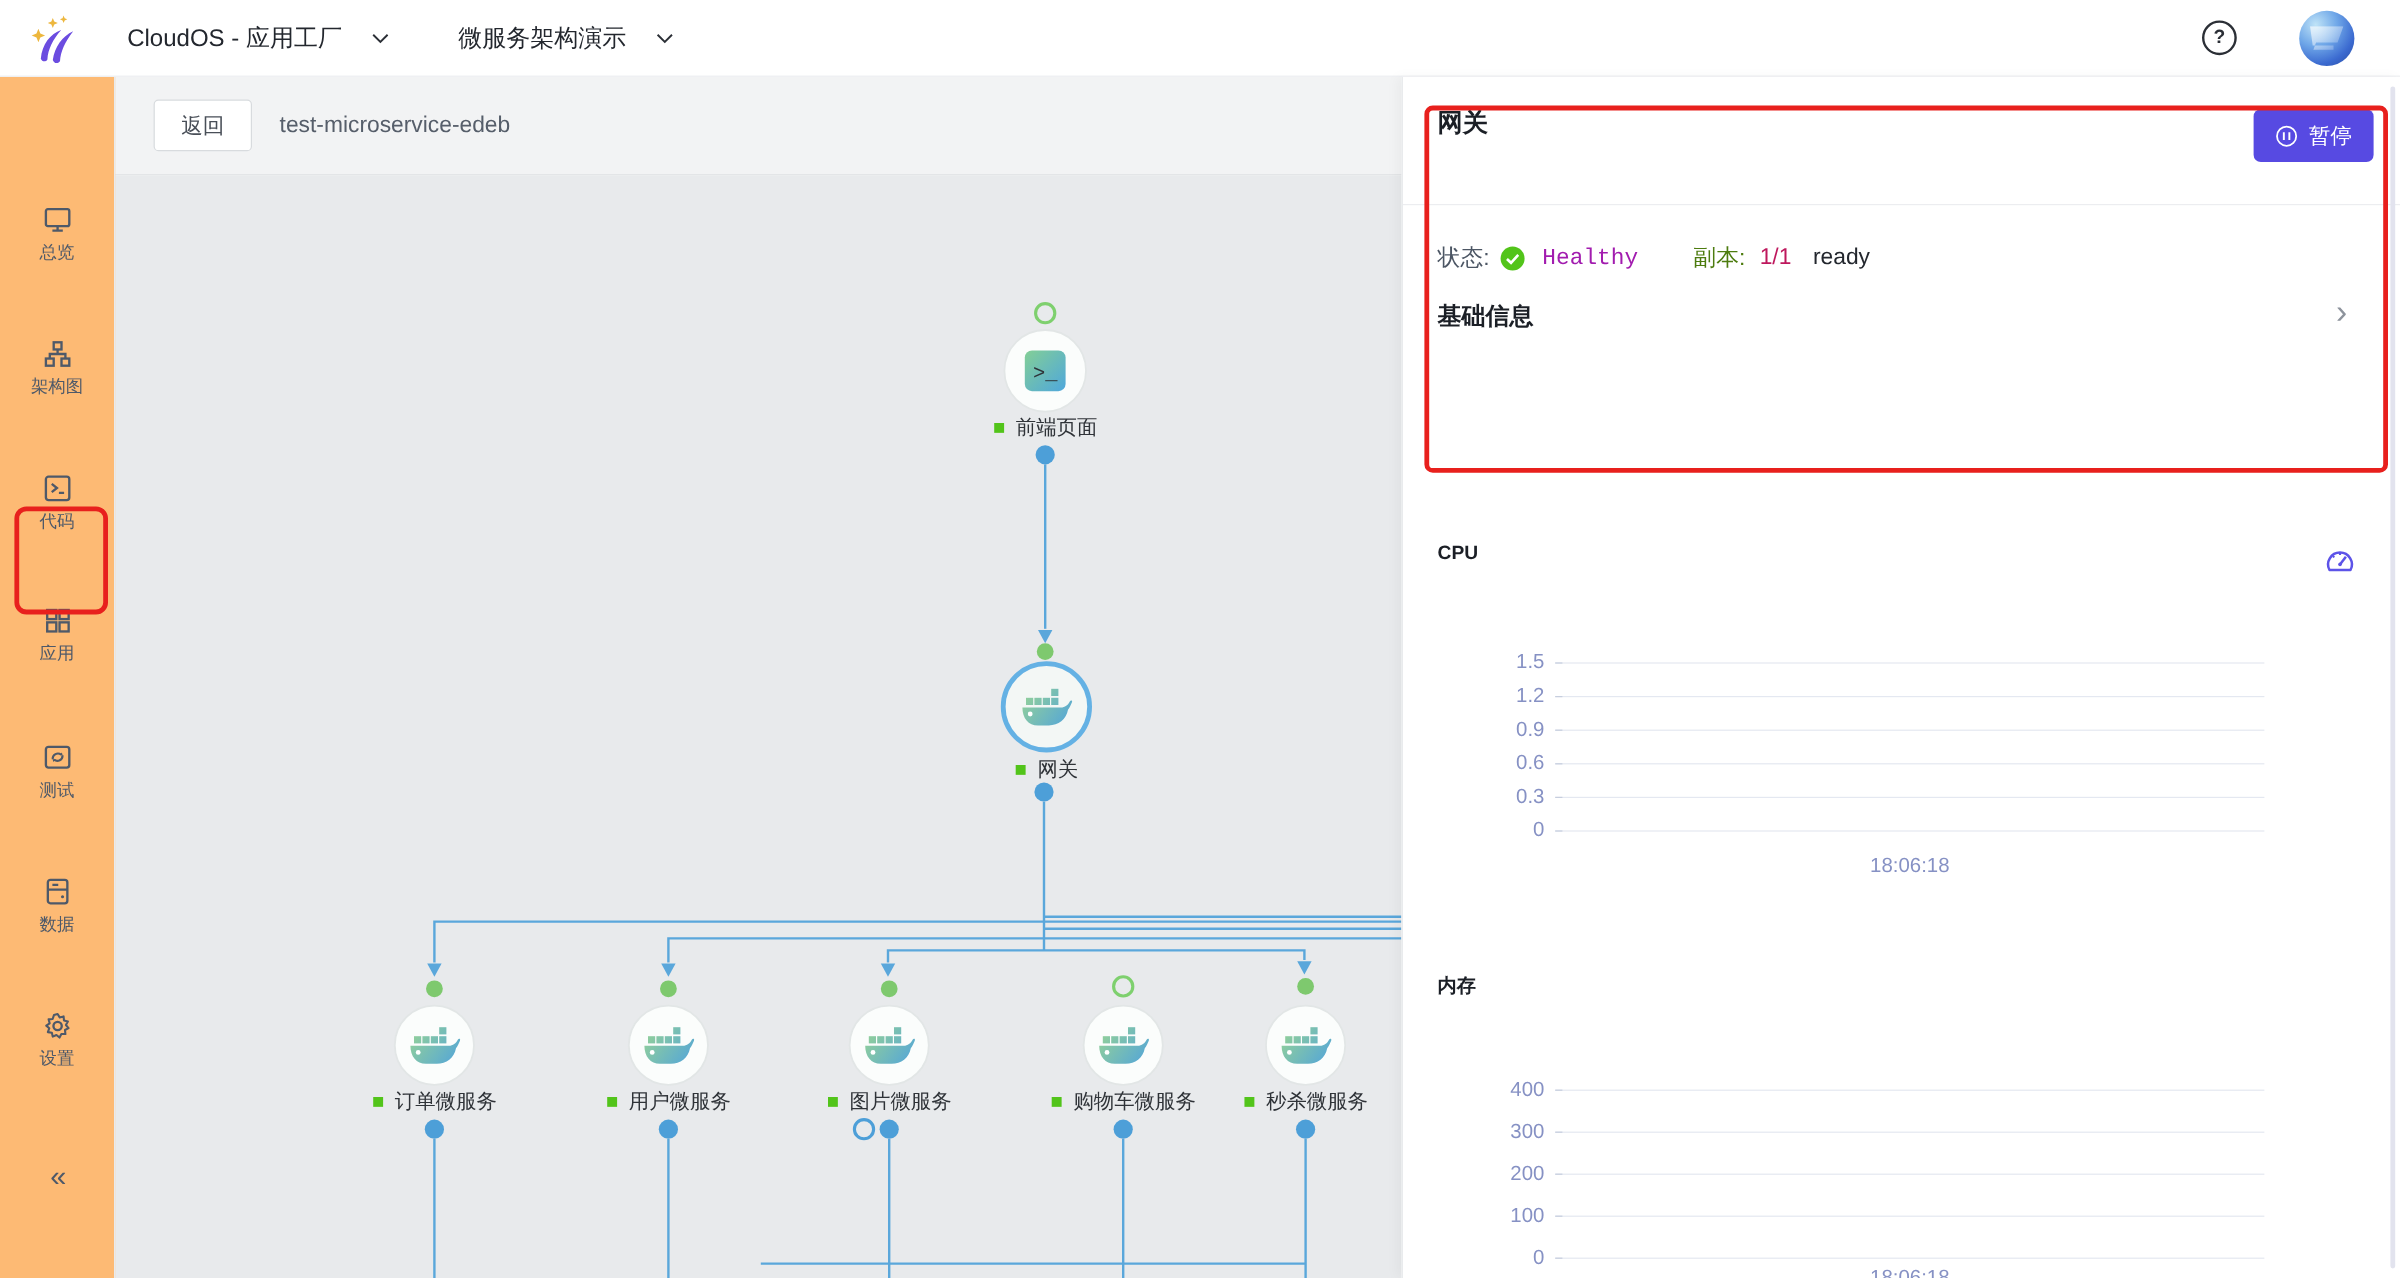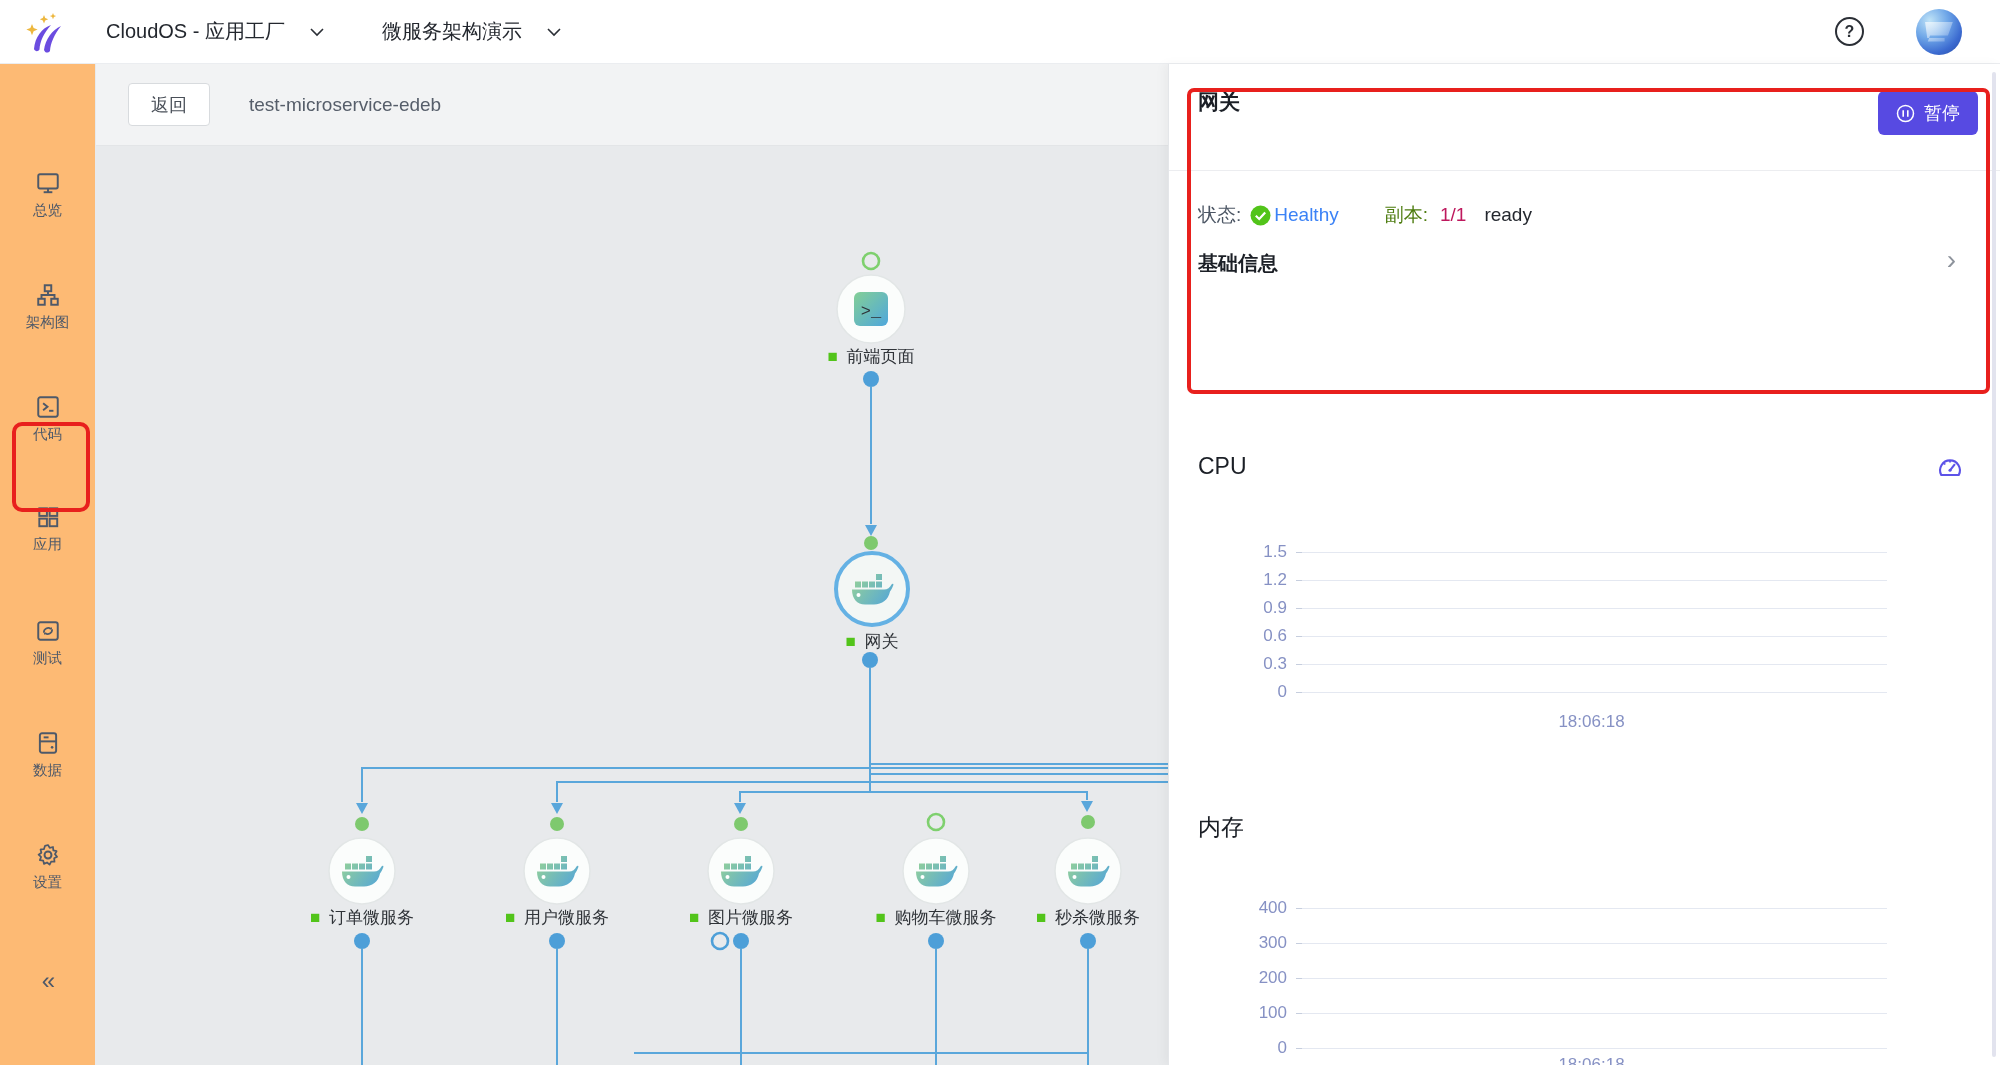--- a/index.html
+++ b/index.html
@@ -26,54 +26,54 @@
   
   .aside { position:absolute; left:0; top:64px; width:96px; height:1001px; background:#fdba74;
            border-right:1px solid #e8eaec; z-index:4; }
   .nav-item { position:absolute; left:0; width:95px; text-align:center; color:#4e5969; cursor:pointer; }
   .nav-item svg { display:block; margin:0 auto 5px auto; }
   .nav-item .lbl { font-size:14.5px; }
   .collapse { position:absolute; left:0; top:903px; width:95px; text-align:center; font-size:24px;
               color:#4e5969; letter-spacing:-2px; cursor:pointer; }
 
   .subheader { position:absolute; left:96px; top:64px; width:1072px; height:82px; background:#f2f3f4;
-               border-bottom:1px solid #e3e5e7; display:flex; align-items:center; z-index:3;gap:16px; }
+               border-bottom:1px solid #e3e5e7; display:flex; align-items:center; z-index:3; }
   .back-btn { margin-left:32px; width:82px; height:43px; background:#fff; border:1px solid #d8dbde;
               border-radius:4px; font-size:18px; color:#494f58; display:flex; align-items:center;
               justify-content:center; cursor:pointer; }
   .crumb-title { margin-left:23px; font-size:19px; color:#565e6a; }
 
   .canvas { position:absolute; left:96px; top:146px; width:1072px; height:919px; background:#e8eaec; z-index:2; }
 
   
   .panel { position:absolute; left:1168px; top:64px; width:832px; height:1001px; background:#fff;
            border-left:1px solid #e4e6e9; box-shadow:-4px 0 10px rgba(0,0,0,.04); z-index:6; overflow:hidden; }
   .p-title { position:absolute; left:29px; top:24px; font-size:21px; font-weight:bold; color:#1b1f26; }
   .pause-btn { position:absolute; right:22px; top:27px; height:44px; padding:0 18px; background:#574ae2;
                border:none; border-radius:6px; color:#fff; font-size:18px; display:flex; align-items:center;
                gap:9px; cursor:pointer; font-family:inherit; }
   .p-divider { position:absolute; left:0; right:0; top:106px; height:1px; background:#ecedf0; }
   .status-row { position:absolute; left:29px; top:136px; display:flex; align-items:center; height:30px; font-size:19px; }
   .status-lbl { color:#4c5664; }
-  .healthy { color:#3b82f6; margin-left:3px; }
+  .healthy { color:#a21caf; margin-left:14px;font-family:Liberation Mono, monospace; }
   .chk { margin-left:9px; display:flex; }
   .rep-lbl { color:#4d7c0f; margin-left:46px; }
   .rep-val { color:#be185d; margin-left:12px; }
   .rep-state { color:#23272e; margin-left:18px; }
   .info-row { position:absolute; left:29px; top:186px; font-size:20px; font-weight:bold; color:#1b1f26; cursor:pointer; }
   .info-chev { position:absolute; right:44px; top:180px; font-size:28px; color:#8d939c; font-weight:normal; cursor:pointer; }
 
   .tabs { position:absolute; left:29px; top:238px; display:flex; }
   .tab { height:57px; min-width:88px; padding:0 24px; display:flex; align-items:center; justify-content:center;
          font-size:18px; background:#f6f7f8; border:1px solid #e2e4e7; color:#474f58; margin-left:-1px; cursor:pointer; }
   .tab:first-child { margin-left:0; }
   .tab.active { background:#fff; color:#584be0; border-bottom-color:#fff; }
   .tab.active span { text-decoration:underline; text-underline-offset:4px; }
 
-  .chart-head { position:absolute; left:29px; font-size:23px; font-weight:normal; color:#1b1f26; }
+  .chart-head { position:absolute; left:29px; font-size:16px; font-weight:bold; color:#1b1f26; }
   .gauge { position:absolute; right:36px; cursor:pointer; }
   .gridrow { position:absolute; left:127px; width:591px; border-top:1.5px solid #e4e8f1; }
   .gridrow::before { content:""; position:absolute; left:0; top:-1.5px; width:6px; height:1.5px; background:#c6cede; }
   .ytick { position:absolute; left:40px; width:78px; text-align:right; transform:translateY(-50%);
            font-size:17px; color:#8691c4; }
   .xtick { position:absolute; width:591px; left:127px; text-align:center; font-size:17px; color:#8691c4; }
 
   .scrollbar { position:absolute; left:1992px; top:72px; width:4px; height:985px; background:#e2e3ee;
                border-radius:2px; z-index:9; cursor:pointer; }
 

